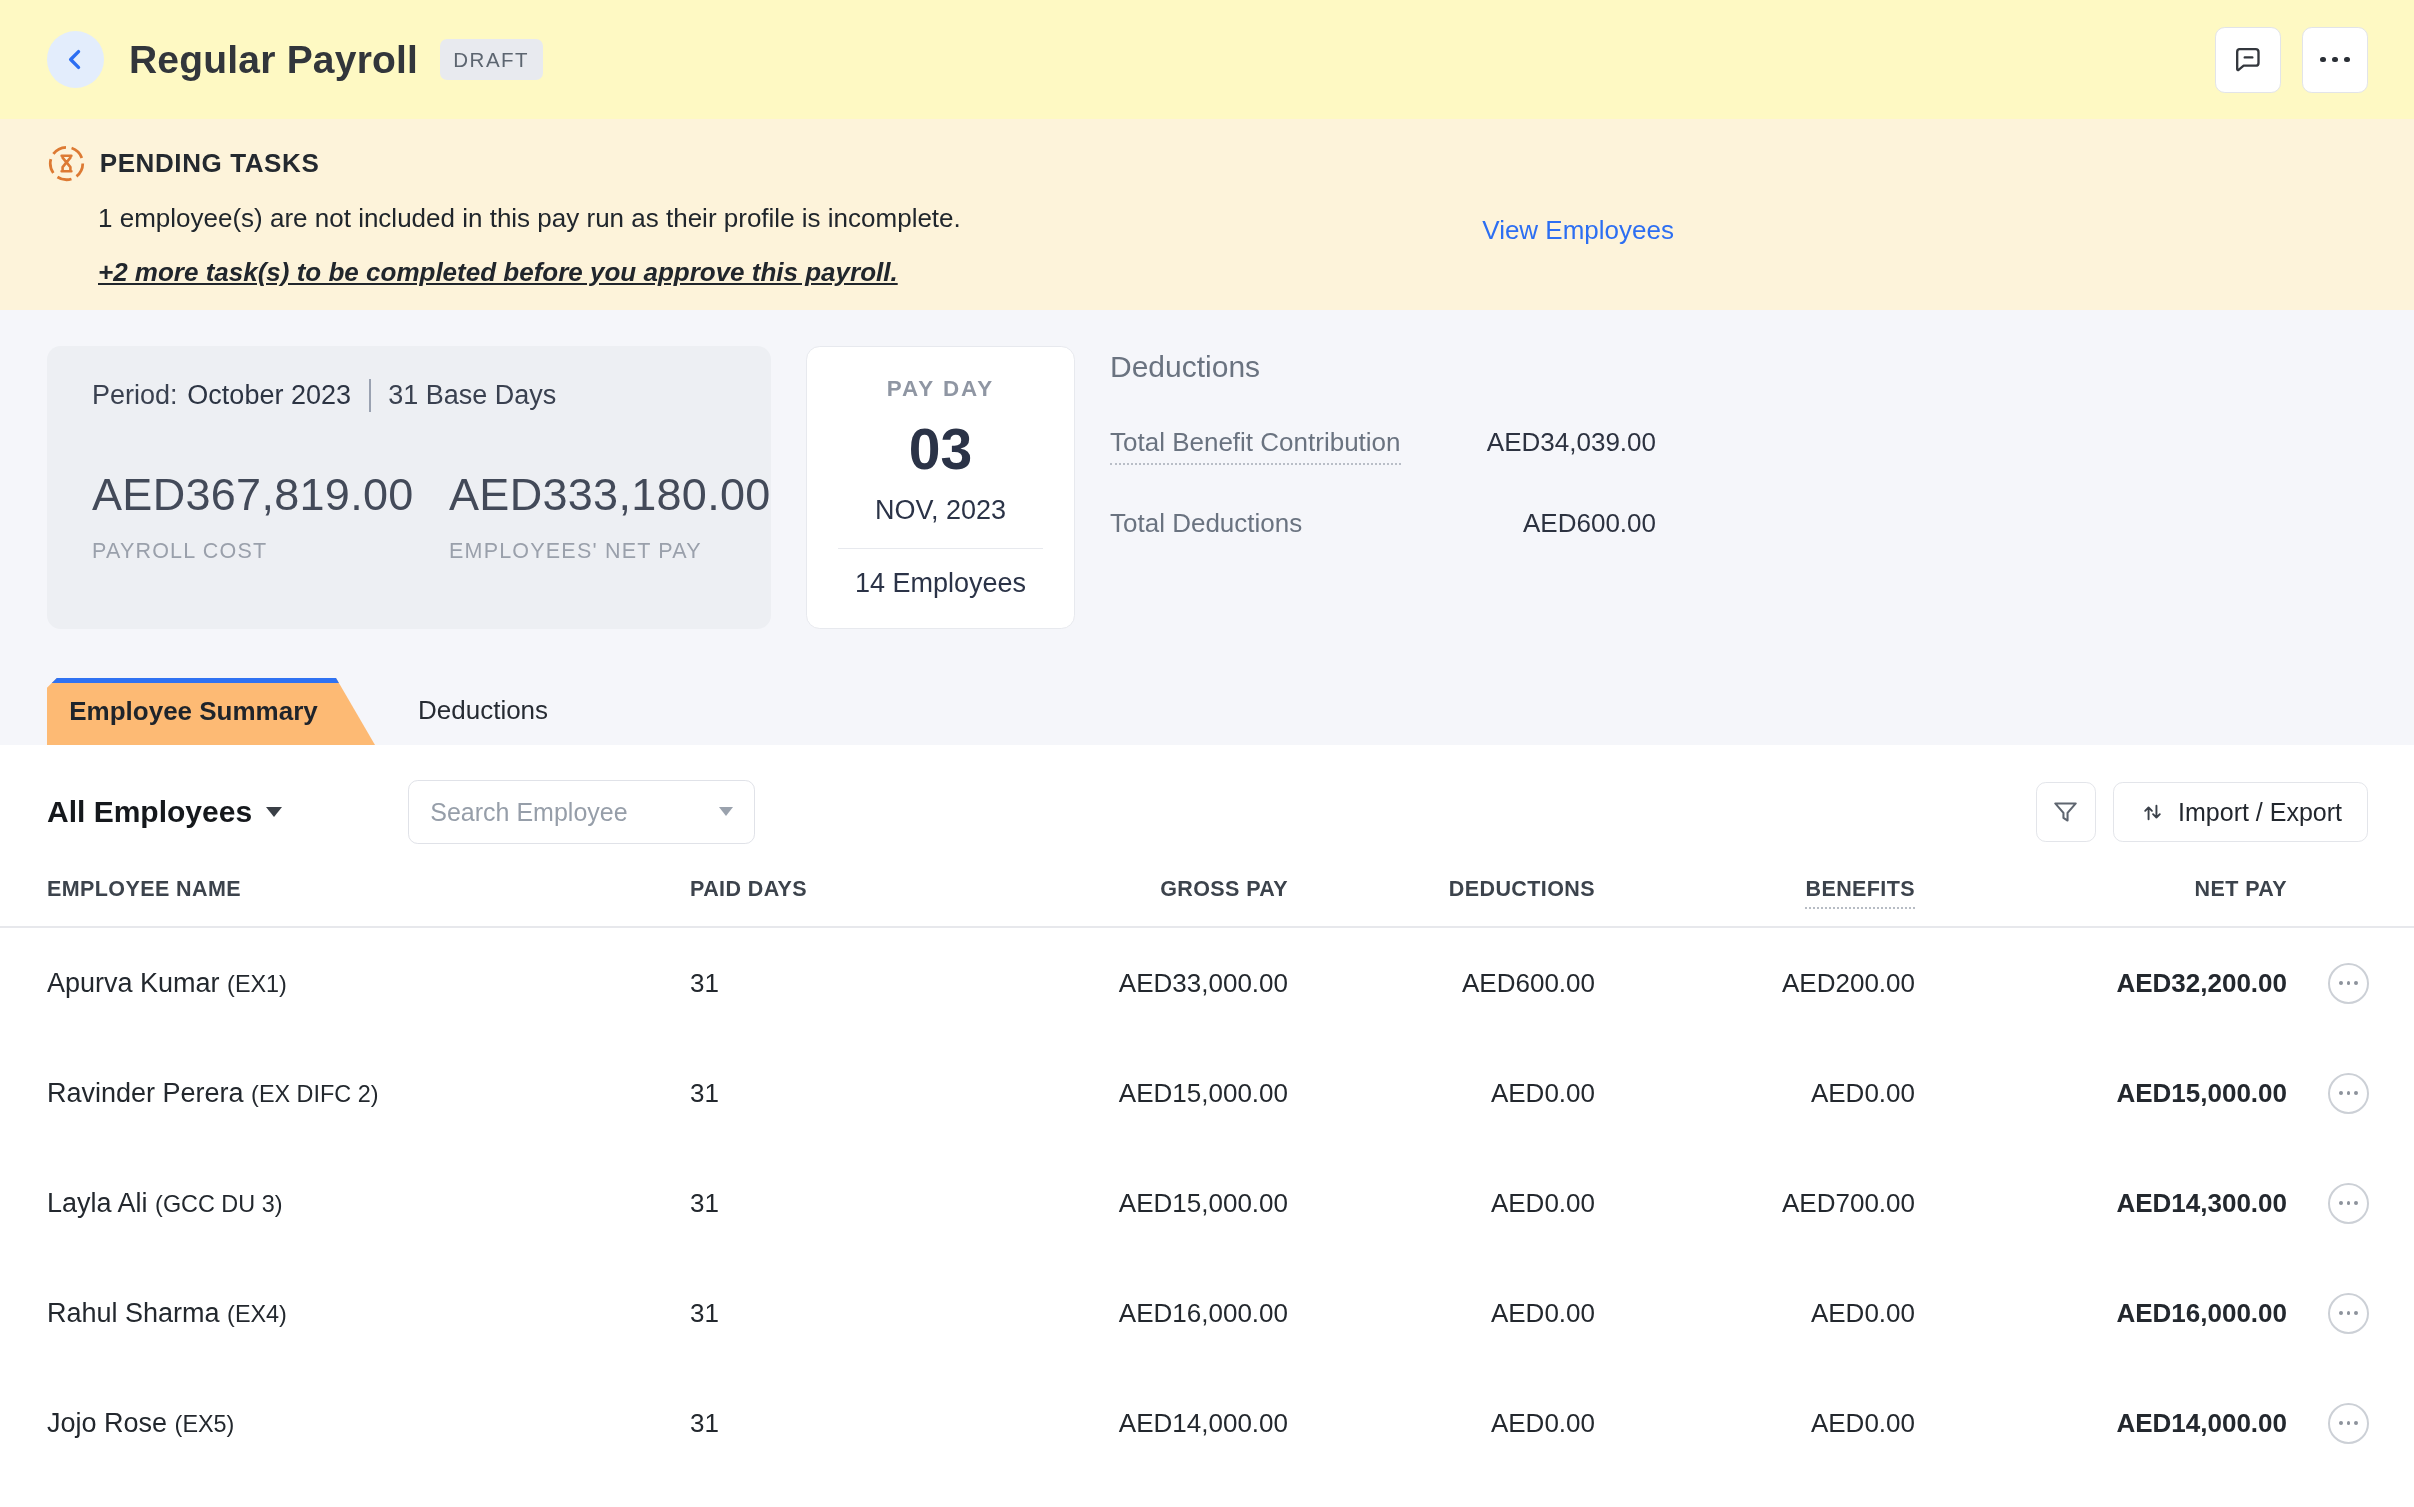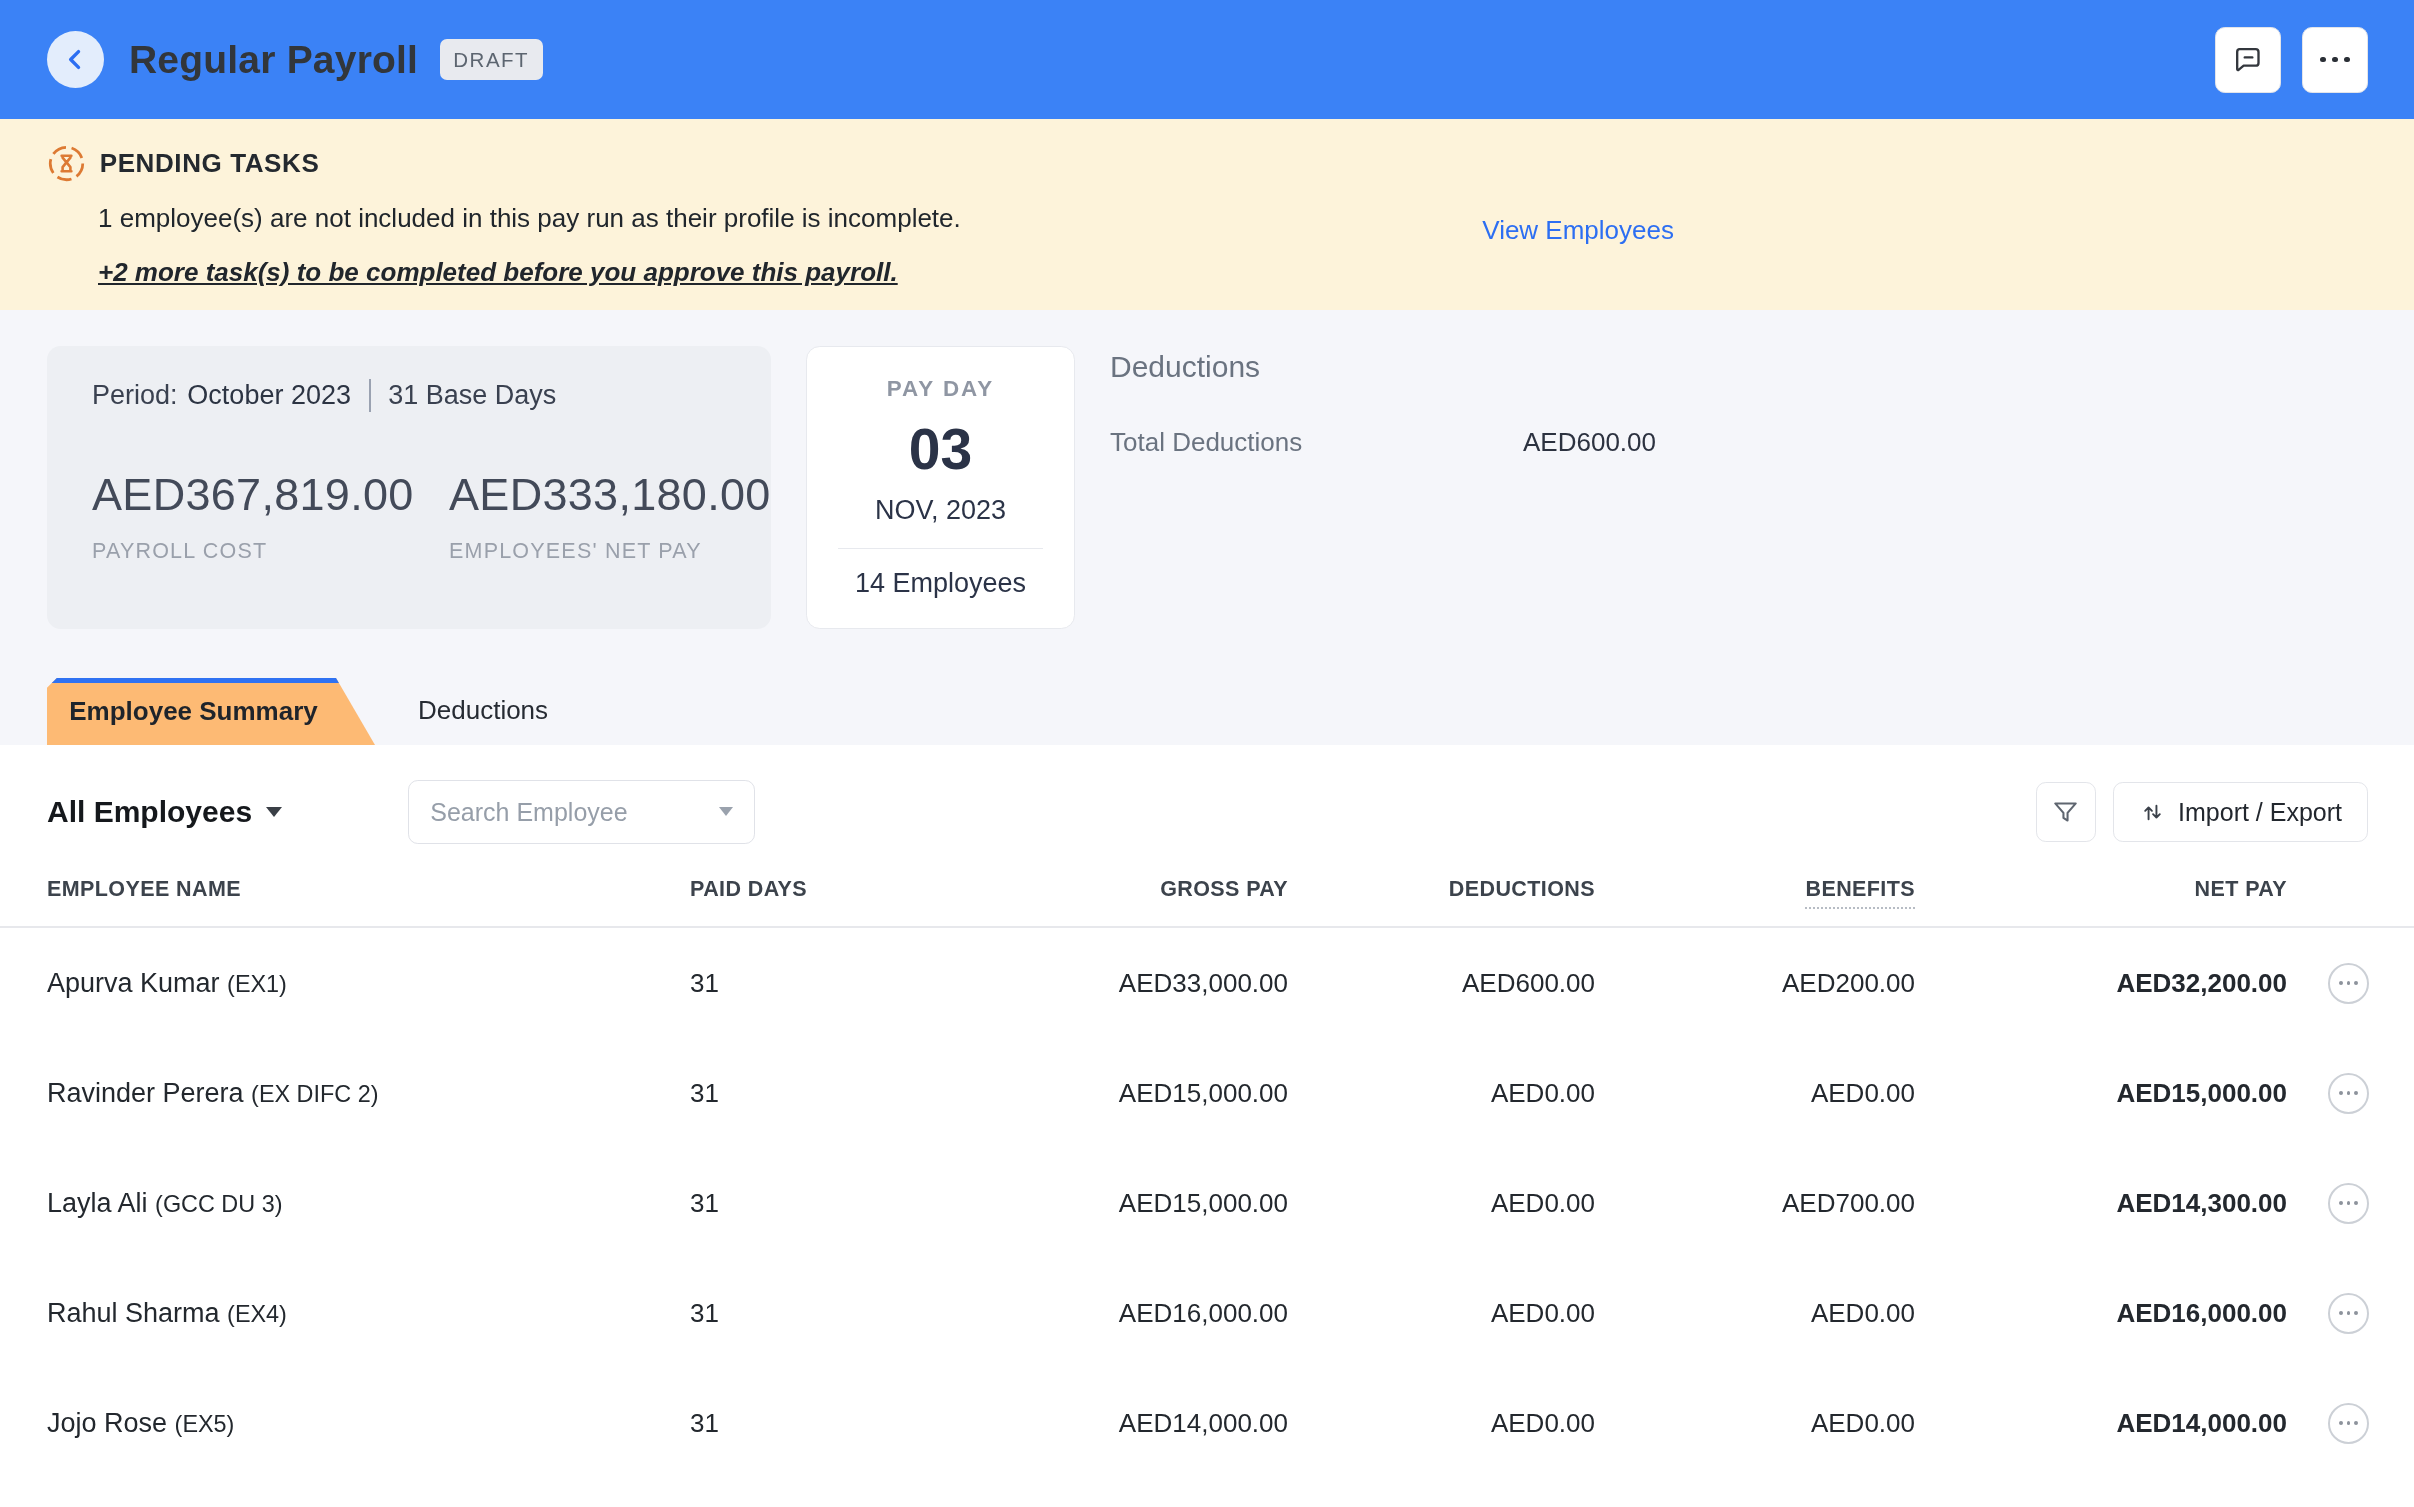--- a/index.html
+++ b/index.html
@@ -1,20 +1,20 @@
 <!DOCTYPE html>
 <html><head>
 <meta charset="utf-8">
 <style>
   * { margin:0; padding:0; box-sizing:border-box; }
   html,body { width:2415px; height:1508px; overflow:hidden;
     font-family:"Liberation Sans","DejaVu Sans",sans-serif; color:#23282e; background:#ffffff; }
 
   
-  .header { height:119px; background:#3b82f6; display:flex; align-items:center; padding:0 47px; }
+  .header { height:119px; background:#fef9c3; display:flex; align-items:center; padding:0 47px; }
   .back-btn { width:57px; height:57px; border-radius:50%; background:#e3edfc; border:none;
     display:flex; align-items:center; justify-content:center; cursor:pointer; }
   .page-title { font-size:39px; font-weight:600; color:#32363b; margin-left:25px; letter-spacing:0.2px; }
   .badge { margin-left:21.5px; background:#e8eaef; color:#5c6570; font-size:20.5px; font-weight:500;
     letter-spacing:1.5px; padding:8.8px 13.7px; border-radius:7px; }
   .header-right { margin-left:auto; display:flex; align-items:center; gap:21.5px; }
   .icon-btn { width:66px; height:66px; background:#ffffff; border:1px solid #e2e4e9; border-radius:9.8px;
     display:flex; align-items:center; justify-content:center; cursor:pointer; }
   .primary-btn { height:66px; padding:0 33px; background:#3b7cf8; color:#ffffff; border:none;
     border-radius:9.8px; font-size:26px; font-weight:500; cursor:pointer; font-family:inherit; }
@@ -167,20 +167,24 @@
     <div class="payday-label">PAY DAY</div>
     <div class="payday-day">03</div>
     <div class="payday-month">NOV, 2023</div>
     <hr>
     <div class="payday-emp">14 Employees</div>
   </div>
 
   <div class="ded-panel">
     <div class="ded-title">Deductions</div>
     <div class="ded-row">
+      <span class="ded-label dotted">Total Benefit Contribution</span>
+      <span class="ded-value">AED34,039.00</span>
+    </div>
+    <div class="ded-row">
       <span class="ded-label">Total Deductions</span>
       <span class="ded-value">AED600.00</span>
     </div>
   </div>
 </div>
 
 <div class="tabbar">
   <div class="tab-active">
     <span class="strip"></span>
     <span class="tab-label">Employee Summary</span>

